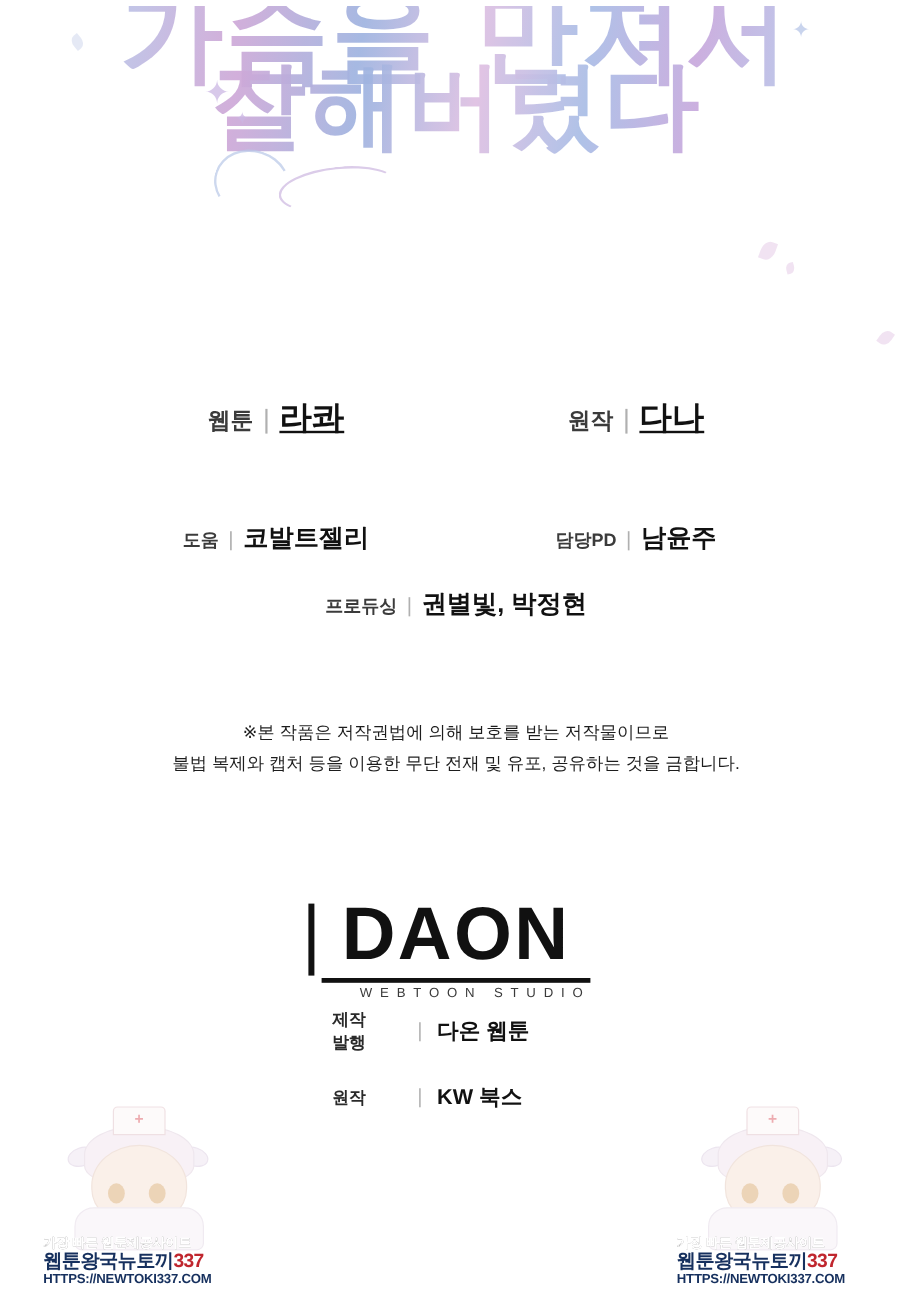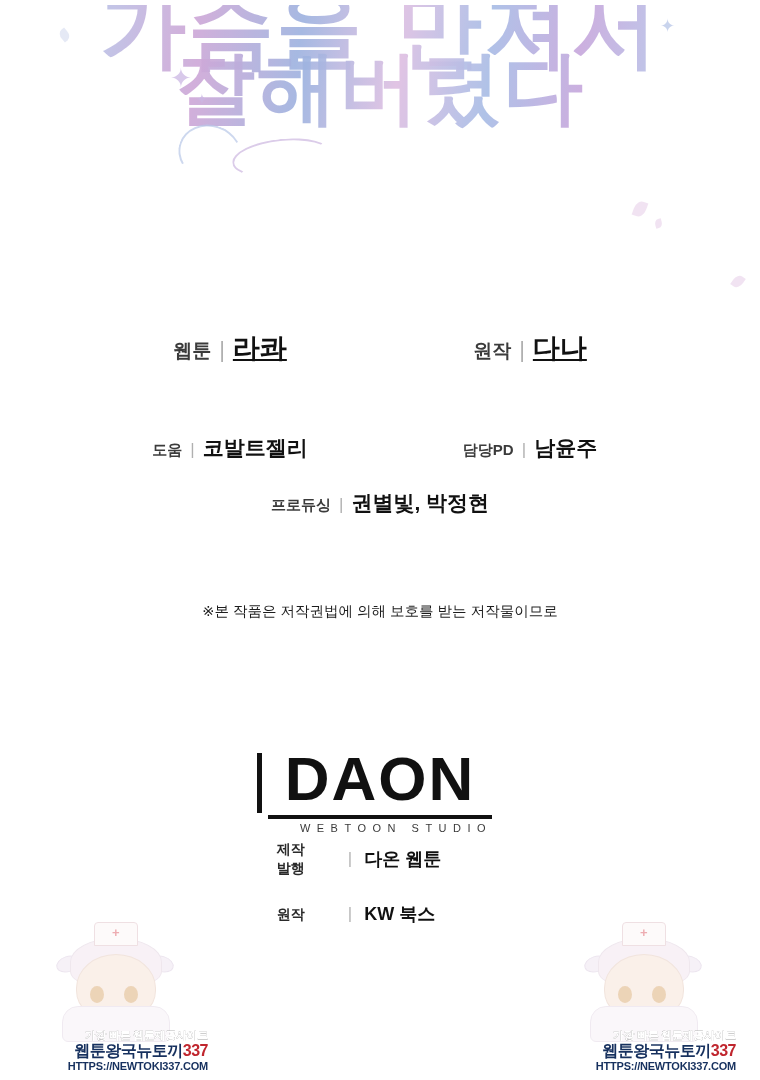--- a/index.html
+++ b/index.html
@@ -298,23 +298,23 @@
     left: 12px;
     top: 86px;
     width: 106px;
     height: 34px;
     background: #f7f2f7;
     border: 1px solid #e4dae6;
     border-radius: 16px 16px 6px 6px;
   }
   .wm-text {
     position: absolute;
-    left: 12px;
+    left: 0;
     width: 160px;
-    text-align: right;
+    text-align: left;
     font-family: "Liberation Sans", sans-serif;
     font-weight: 700;
   }
   .wm-l1 {
     top: 108px;
     font-size: 11px;
     color: #1d1d1d;
     letter-spacing: -.3px;
     -webkit-text-stroke: 0.4px #ffffff;
   }
@@ -385,20 +385,21 @@
       <span class="credit-role">프로듀싱</span>
       <span class="credit-sep">|</span>
       <span class="credit-name">권별빛, 박정현</span>
     </div>
   </div>
 
 </div>
 
 <div class="copyright">
   <div>※본 작품은 저작권법에 의해 보호를 받는 저작물이므로</div>
+  <div>불법 복제와 캡처 등을 이용한 무단 전재 및 유포, 공유하는 것을 금합니다.</div>
 </div>
 
 <div class="studio-logo">
   <div class="logo-box">
     <div class="logo-tick"></div>
     <div class="logo-word">DAON</div>
     <div class="logo-underline"></div>
     <div class="logo-sub">WEBTOON STUDIO</div>
   </div>
 </div>

